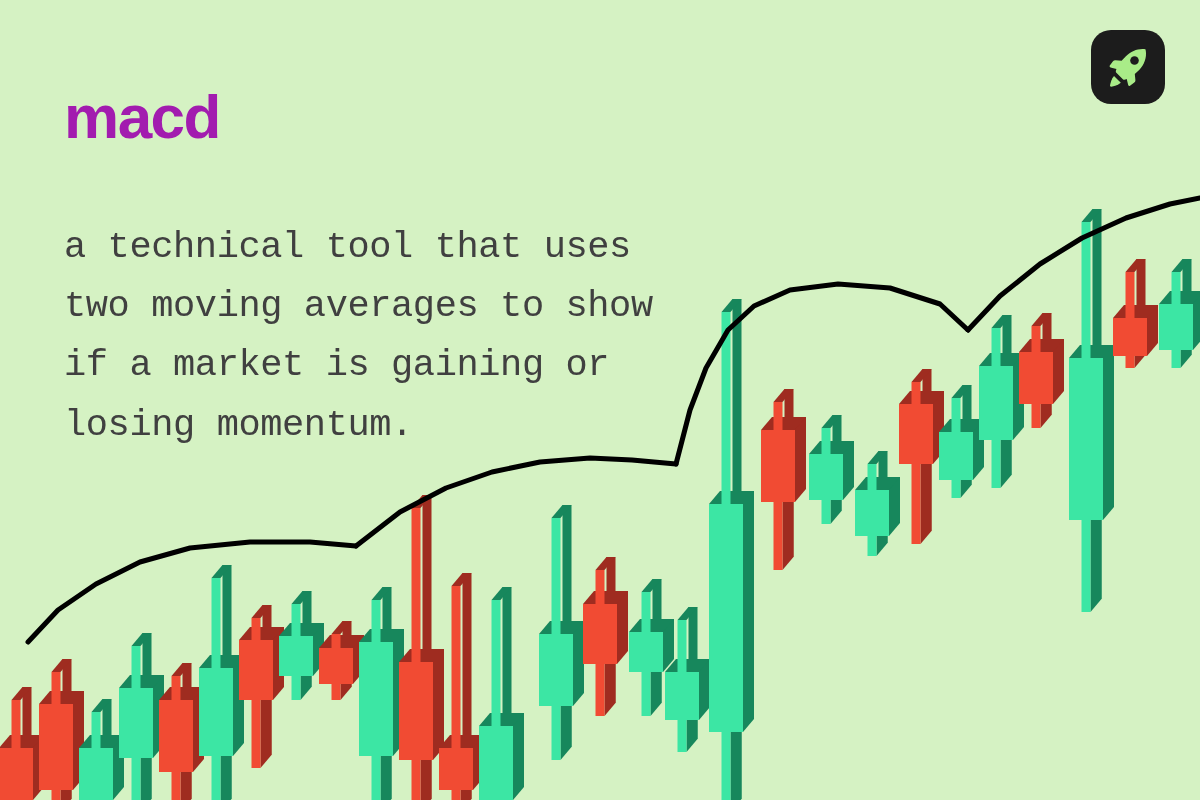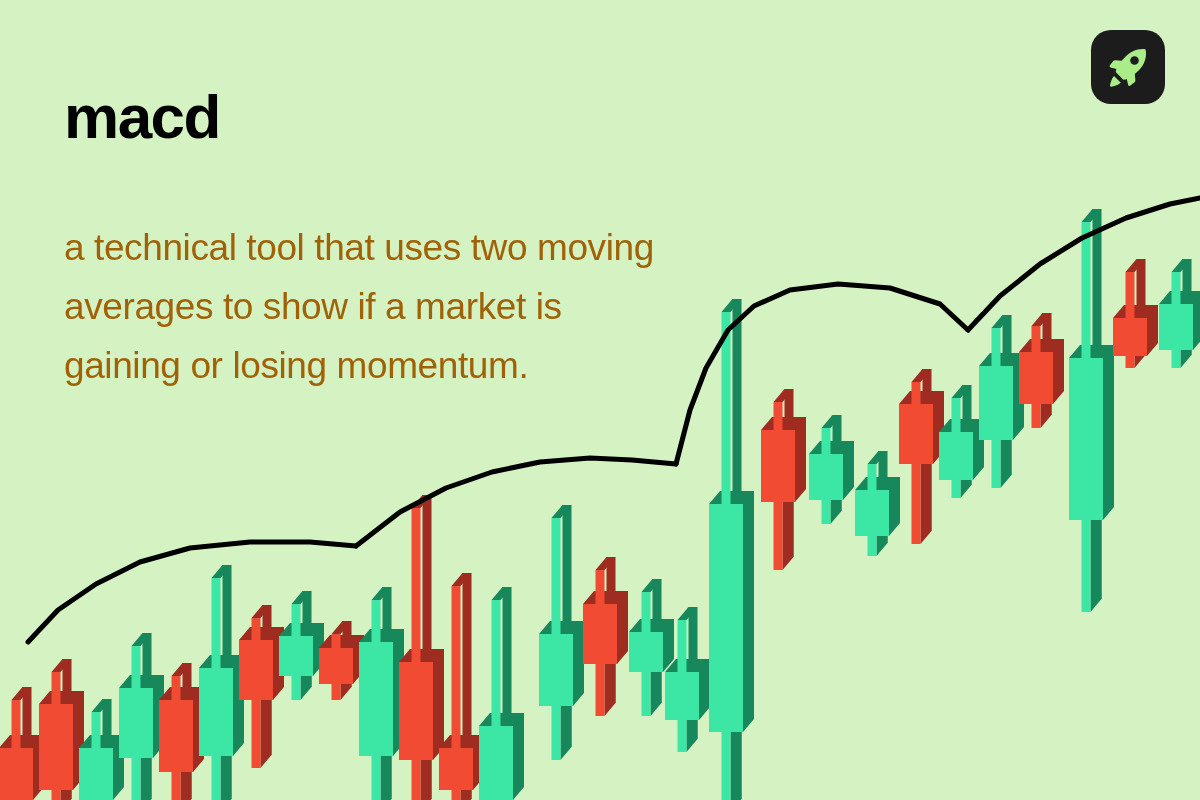--- a/index.html
+++ b/index.html
@@ -33,33 +33,34 @@
   }
   #page-title {
     position: absolute;
     left: 64px;
     top: 86px;
     margin: 0;
     font-size: 62px;
     line-height: 1.0;
     font-weight: bold;
     letter-spacing: -1.5px;
-    color: #000000;
+    color: #a21caf;
   }
   #page-subtitle {
     position: absolute;
     left: 64px;
     top: 218px;
     width: 620px;
     margin: 0;
     font-size: 37px;
     line-height: 1.6;
     font-weight: 400;
     letter-spacing: -0.4px;
-    color: #a16207;
+    color: #404040;
+    font-family: Liberation Mono, monospace;
   }
   #brand-logo {
     position: absolute;
     left: 1091px;
     top: 30px;
     width: 74px;
     height: 74px;
     border-radius: 20px;
     background: #1c1c1c;
     display: flex;

